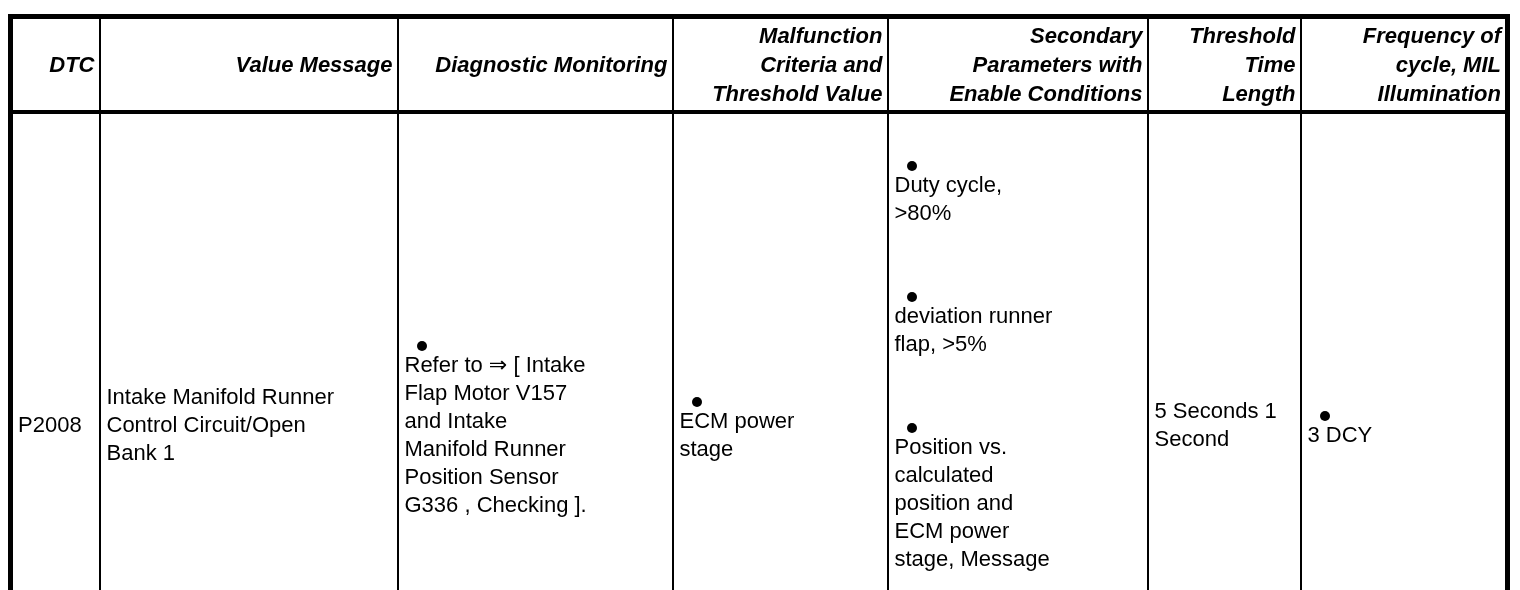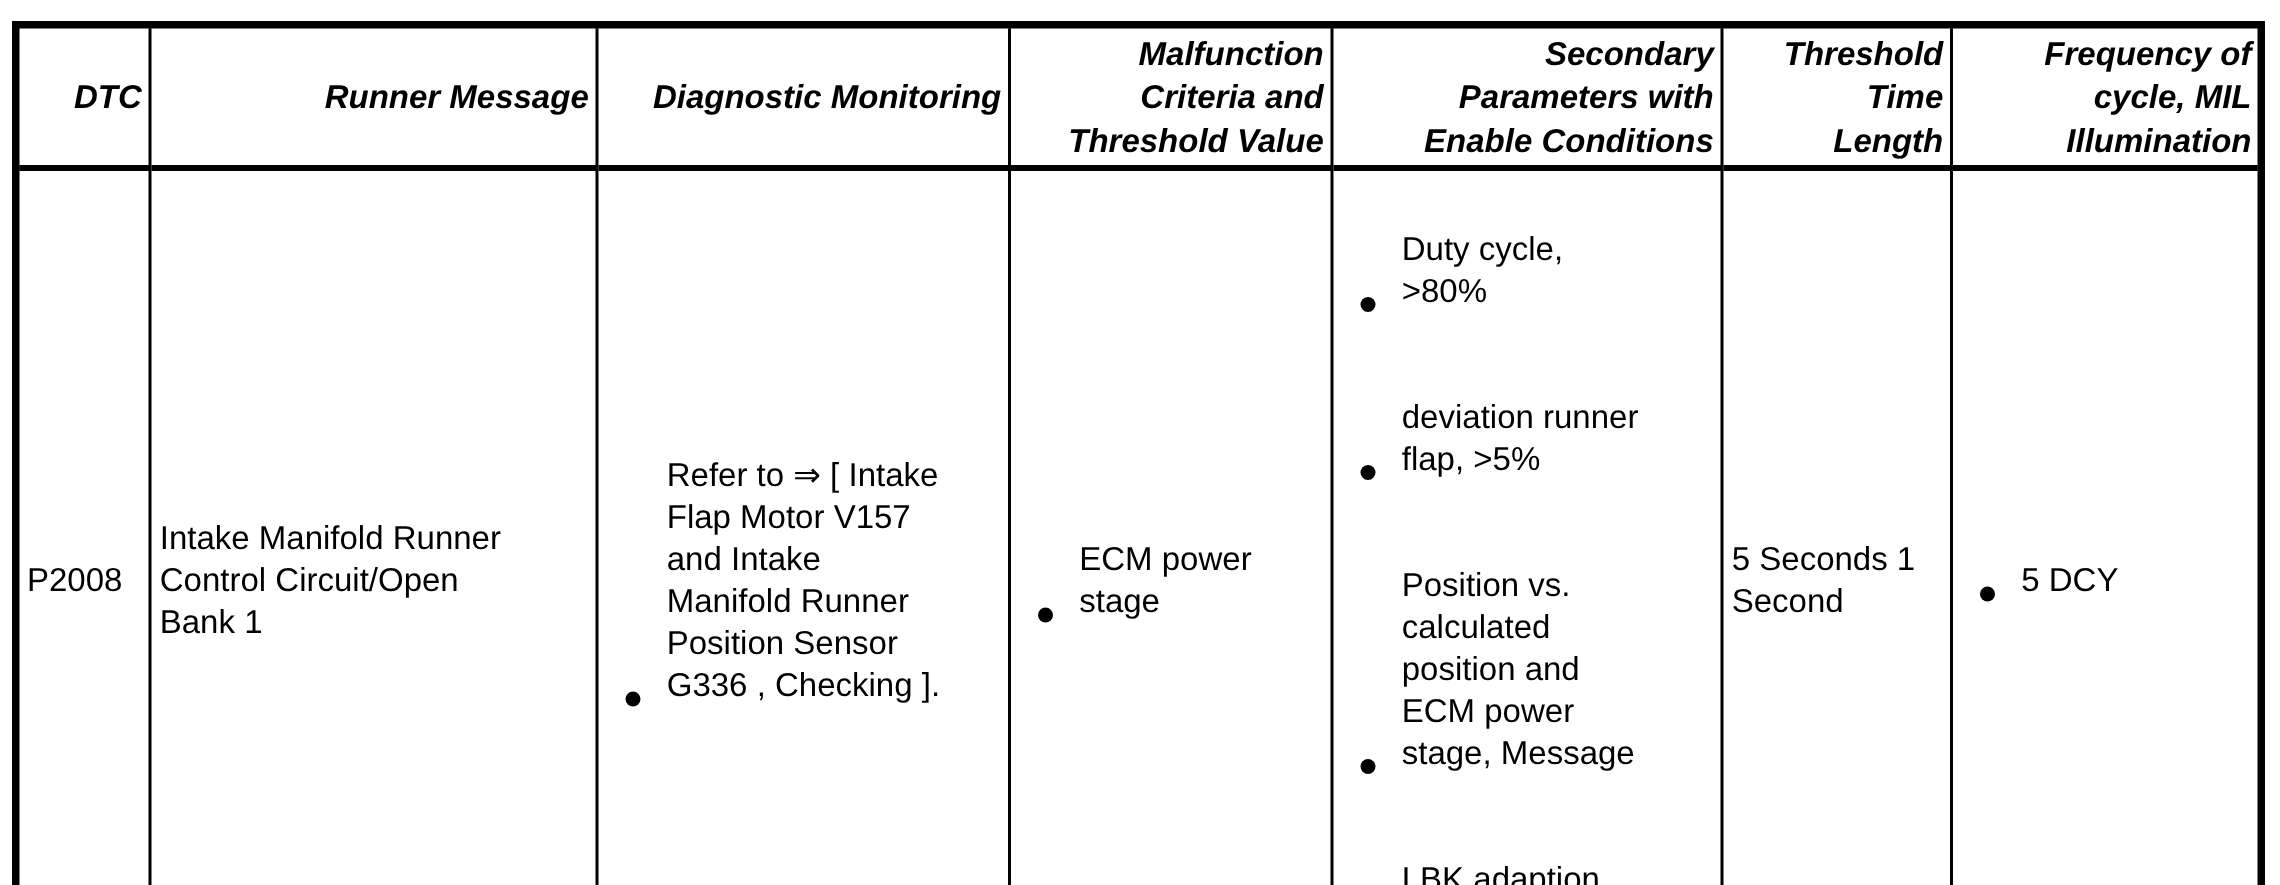--- a/index.html
+++ b/index.html
@@ -40,21 +40,21 @@
     font-size: 22px;
     font-weight: normal;
     line-height: 28px;
     vertical-align: middle;
     white-space: pre-line;
     height: 452px;
     padding: 4px 6px 18px 6px;
   }
   td.cell-dtc { padding-left: 5px; }
   td.cell-secondary { vertical-align: top; padding-top: 10px; }
-  .bullet-item { display: flex; align-items: flex-end; margin: 0 0 28px 0; }
+  .bullet-item { display: flex; align-items: flex-start; margin: 0 0 28px 0; flex-direction: column; }
   .bullet-item:last-child { margin-bottom: 0; }
   .dot {
     flex: 0 0 10px;
     width: 10px;
     height: 10px;
     border-radius: 50%;
     background: #000000;
     margin: 9px 18px 0 12px;
   }
   .bullet-text { white-space: pre-line; }
@@ -69,21 +69,21 @@
       <col style="width:298px">
       <col style="width:275px">
       <col style="width:215px">
       <col style="width:260px">
       <col style="width:153px">
       <col style="width:207px">
     </colgroup>
     <thead>
       <tr>
         <th>DTC</th>
-        <th>Runner Message</th>
+        <th>Value Message</th>
         <th>Diagnostic Monitoring</th>
         <th>Malfunction
 Criteria and
 Threshold Value</th>
         <th>Secondary
 Parameters with
 Enable Conditions</th>
         <th>Threshold
 Time
 Length</th>
@@ -145,19 +145,19 @@
 Disabled</span>
           </div>
         </td>
 
         <td>5 Seconds 1
 Second</td>
 
         <td>
           <div class="bullet-item">
             <span class="dot"></span>
-            <span class="bullet-text">5 DCY</span>
+            <span class="bullet-text">3 DCY</span>
           </div>
         </td>
       </tr>
     </tbody>
   </table>
 </div>
 
 </body></html>

